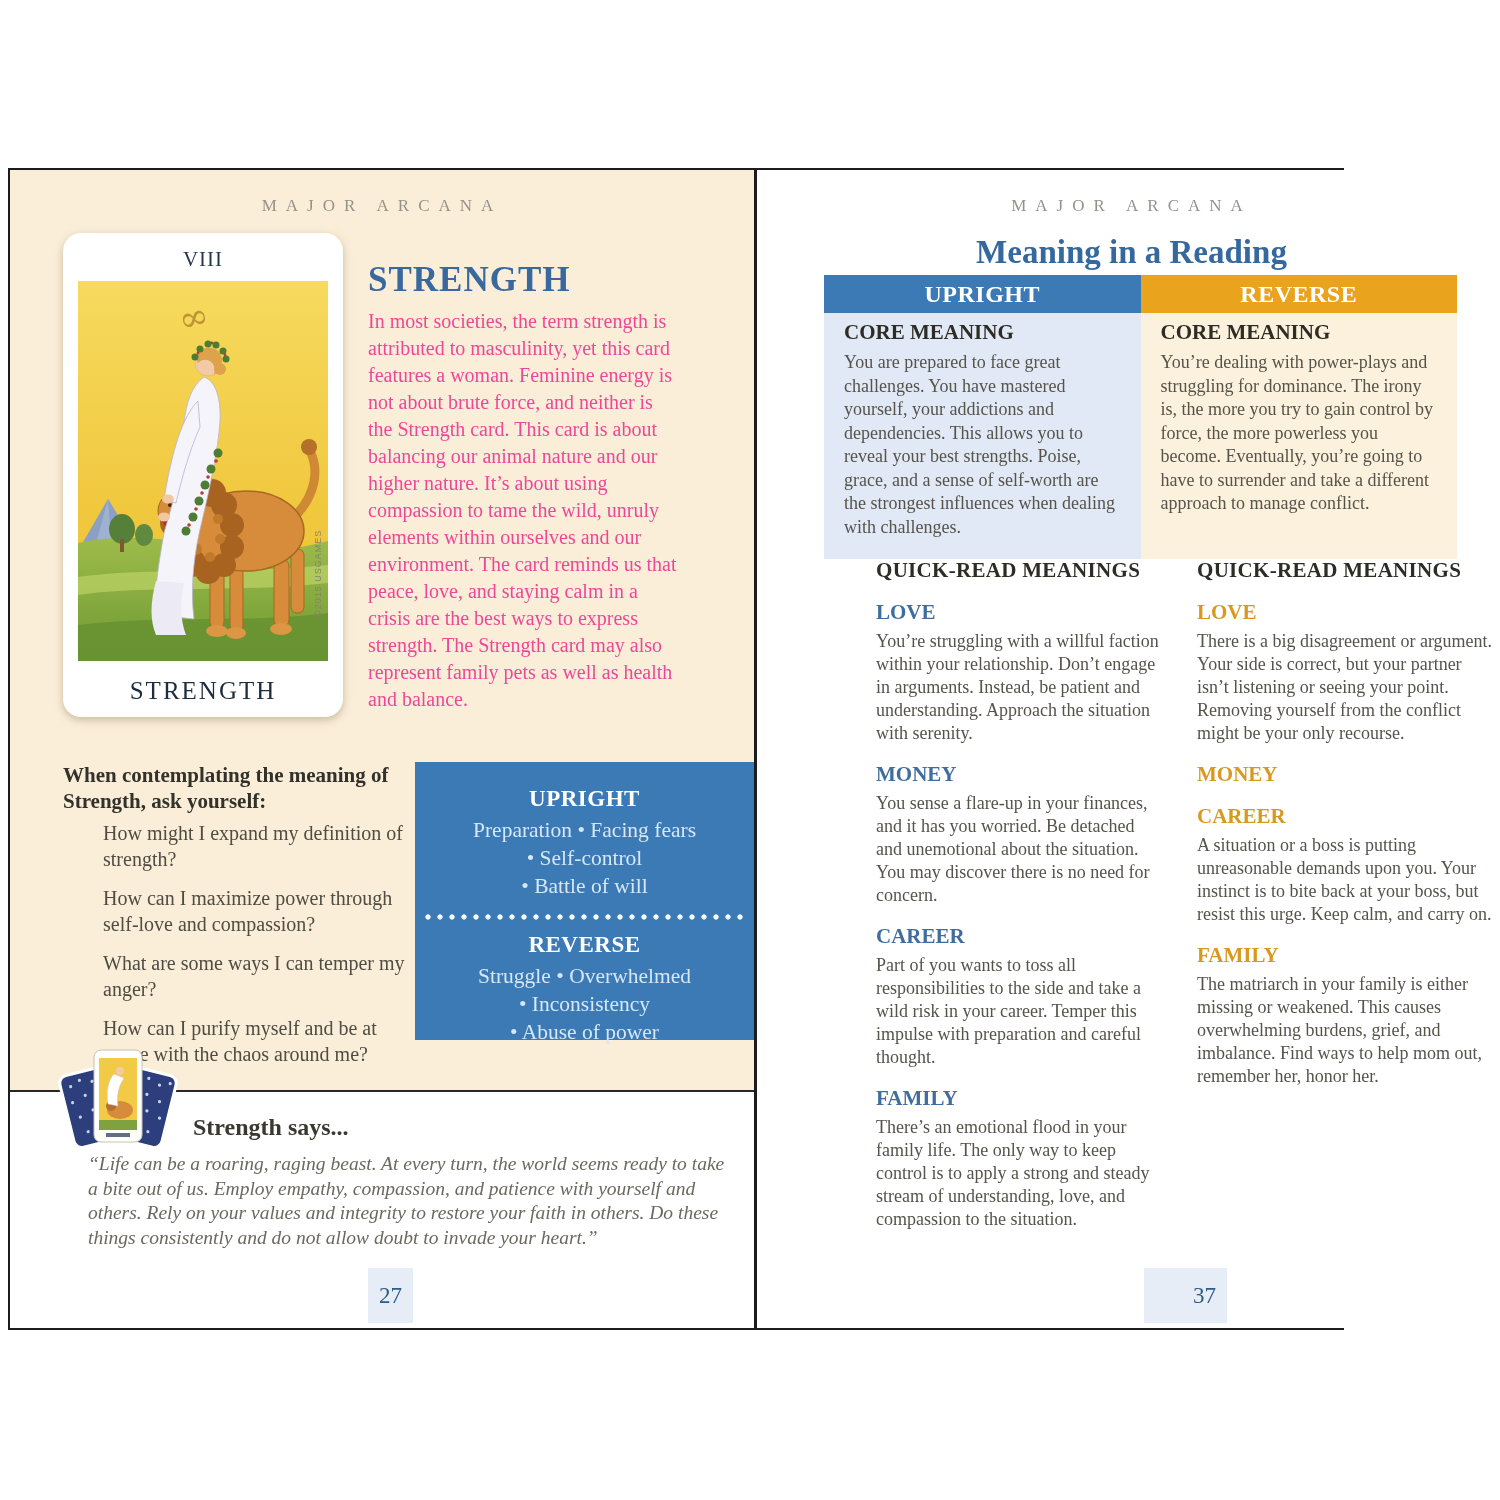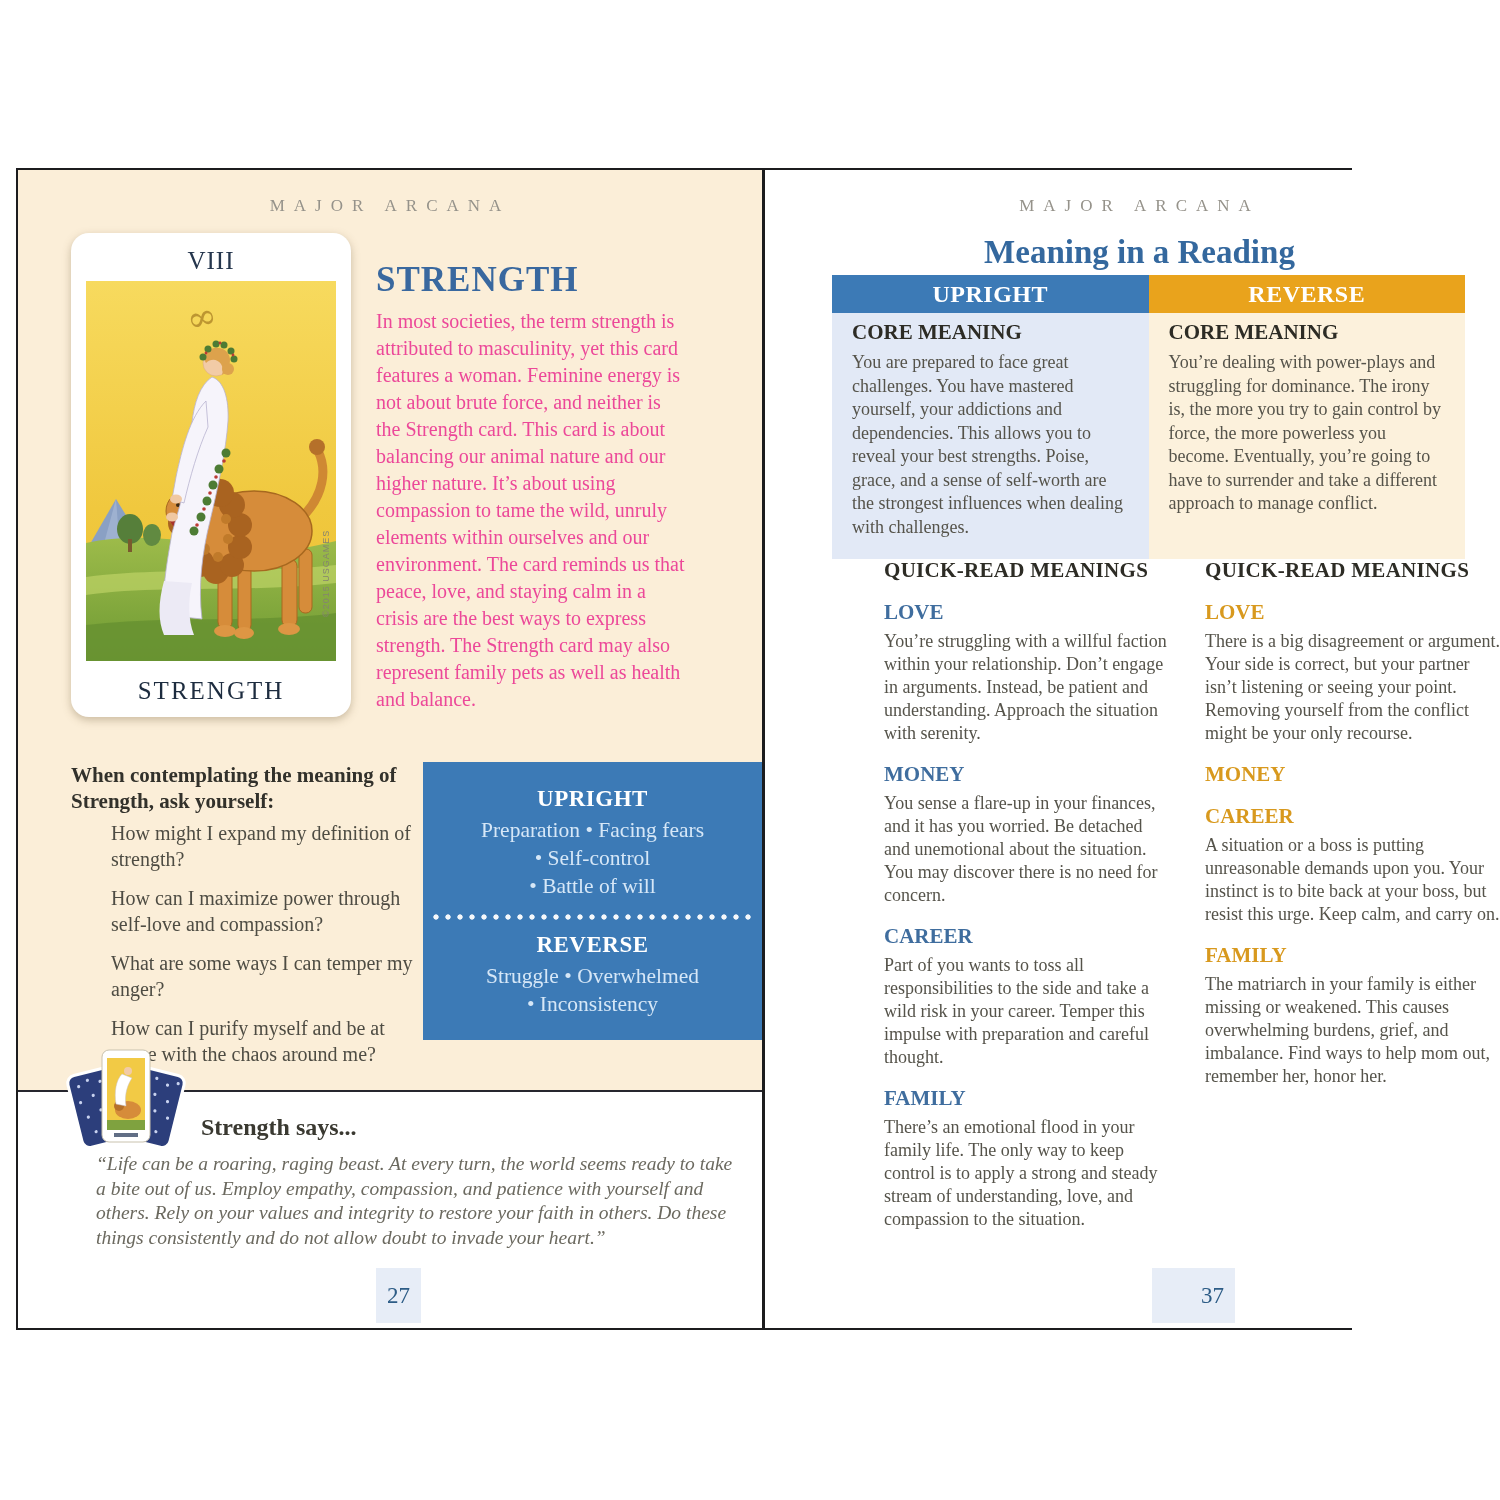--- a/index.html
+++ b/index.html
@@ -1,33 +1,33 @@
 <!DOCTYPE html>
 <html><head>
 <meta charset="utf-8">
 <style>
   html,body{margin:0;padding:0;background:#ffffff;}
   .screen{position:relative;width:1500px;height:1500px;background:#ffffff;overflow:hidden;
           font-family:"Liberation Serif", serif;}
-  .spread{position:absolute;left:16px;top:168px;width:1336px;height:1162px;box-sizing:border-box;
+  .spread{position:absolute;left:8px;top:168px;width:1336px;height:1162px;box-sizing:border-box;
           border:2px solid #1c1c1e;background:#ffffff;text-decoration:underline;}
   .page-left{position:absolute;left:0;top:0;width:744px;height:1158px;}
   .page-divider{position:absolute;left:744px;top:0;width:3px;height:1158px;background:#1c1c1e;}
   .page-right{position:absolute;left:747px;top:0;width:749px;height:1158px;background:#ffffff;}
 
   .cream{position:absolute;left:0;top:0;width:744px;height:922px;background:#fbeed8;
          border-bottom:2px solid #26262e;box-sizing:border-box;}
 
   .arcana{position:absolute;top:26px;left:0;width:100%;text-align:center;font-size:17px;
           letter-spacing:9px;color:#95928a;}
 
   
   .tarot-card{position:absolute;left:53px;top:63px;width:280px;height:484px;background:#ffffff;
               border-radius:18px;box-shadow:0 3px 9px rgba(110,90,55,.35);}
-  .card-numeral{position:absolute;top:14px;left:0;width:100%;text-align:center;font-size:25px;
+  .card-numeral{position:absolute;top:14px;left:0;width:100%;text-align:center;font-size:21px;
                 color:#25364d;letter-spacing:1px;}
   .card-art{position:absolute;left:15px;top:48px;width:250px;height:380px;}
   .card-caption{position:absolute;bottom:12px;left:0;width:100%;text-align:center;font-size:25px;
                 color:#1d2c3f;letter-spacing:2px;}
 
   .left-title{position:absolute;left:358px;top:90px;font-size:35px;font-weight:bold;
               color:#39689f;letter-spacing:1px;}
   .left-intro{position:absolute;left:358px;top:138px;width:312px;font-size:20px;line-height:27px;
               color:#ec4899;}
   .contemplate{position:absolute;left:53px;top:592px;width:342px;font-size:21px;line-height:26px;
@@ -207,20 +207,21 @@
 
       <div class="kwbox">
         <div class="kw-label">UPRIGHT</div>
         <div class="kw-line">Preparation • Facing fears</div>
         <div class="kw-line">• Self-control</div>
         <div class="kw-line">• Battle of will</div>
         <div class="kw-divider"></div>
         <div class="kw-label">REVERSE</div>
         <div class="kw-line">Struggle • Overwhelmed</div>
         <div class="kw-line">• Inconsistency</div>
+        <div class="kw-line">• Abuse of power</div>
       </div>
 
       <svg class="says-icon" viewBox="0 0 124 106">
         <g transform="rotate(-14 36 60)">
           <rect x="10" y="24" width="50" height="74" rx="8" fill="#2c3e7b" stroke="#ffffff" stroke-width="3"></rect>
           <g fill="#c8d2ef">
             <circle cx="20" cy="36" r="1.6"></circle>
               <circle cx="30" cy="32" r="1.6"></circle>
               <circle cx="42" cy="36" r="1.6"></circle>
             <circle cx="52" cy="32" r="1.6"></circle>

